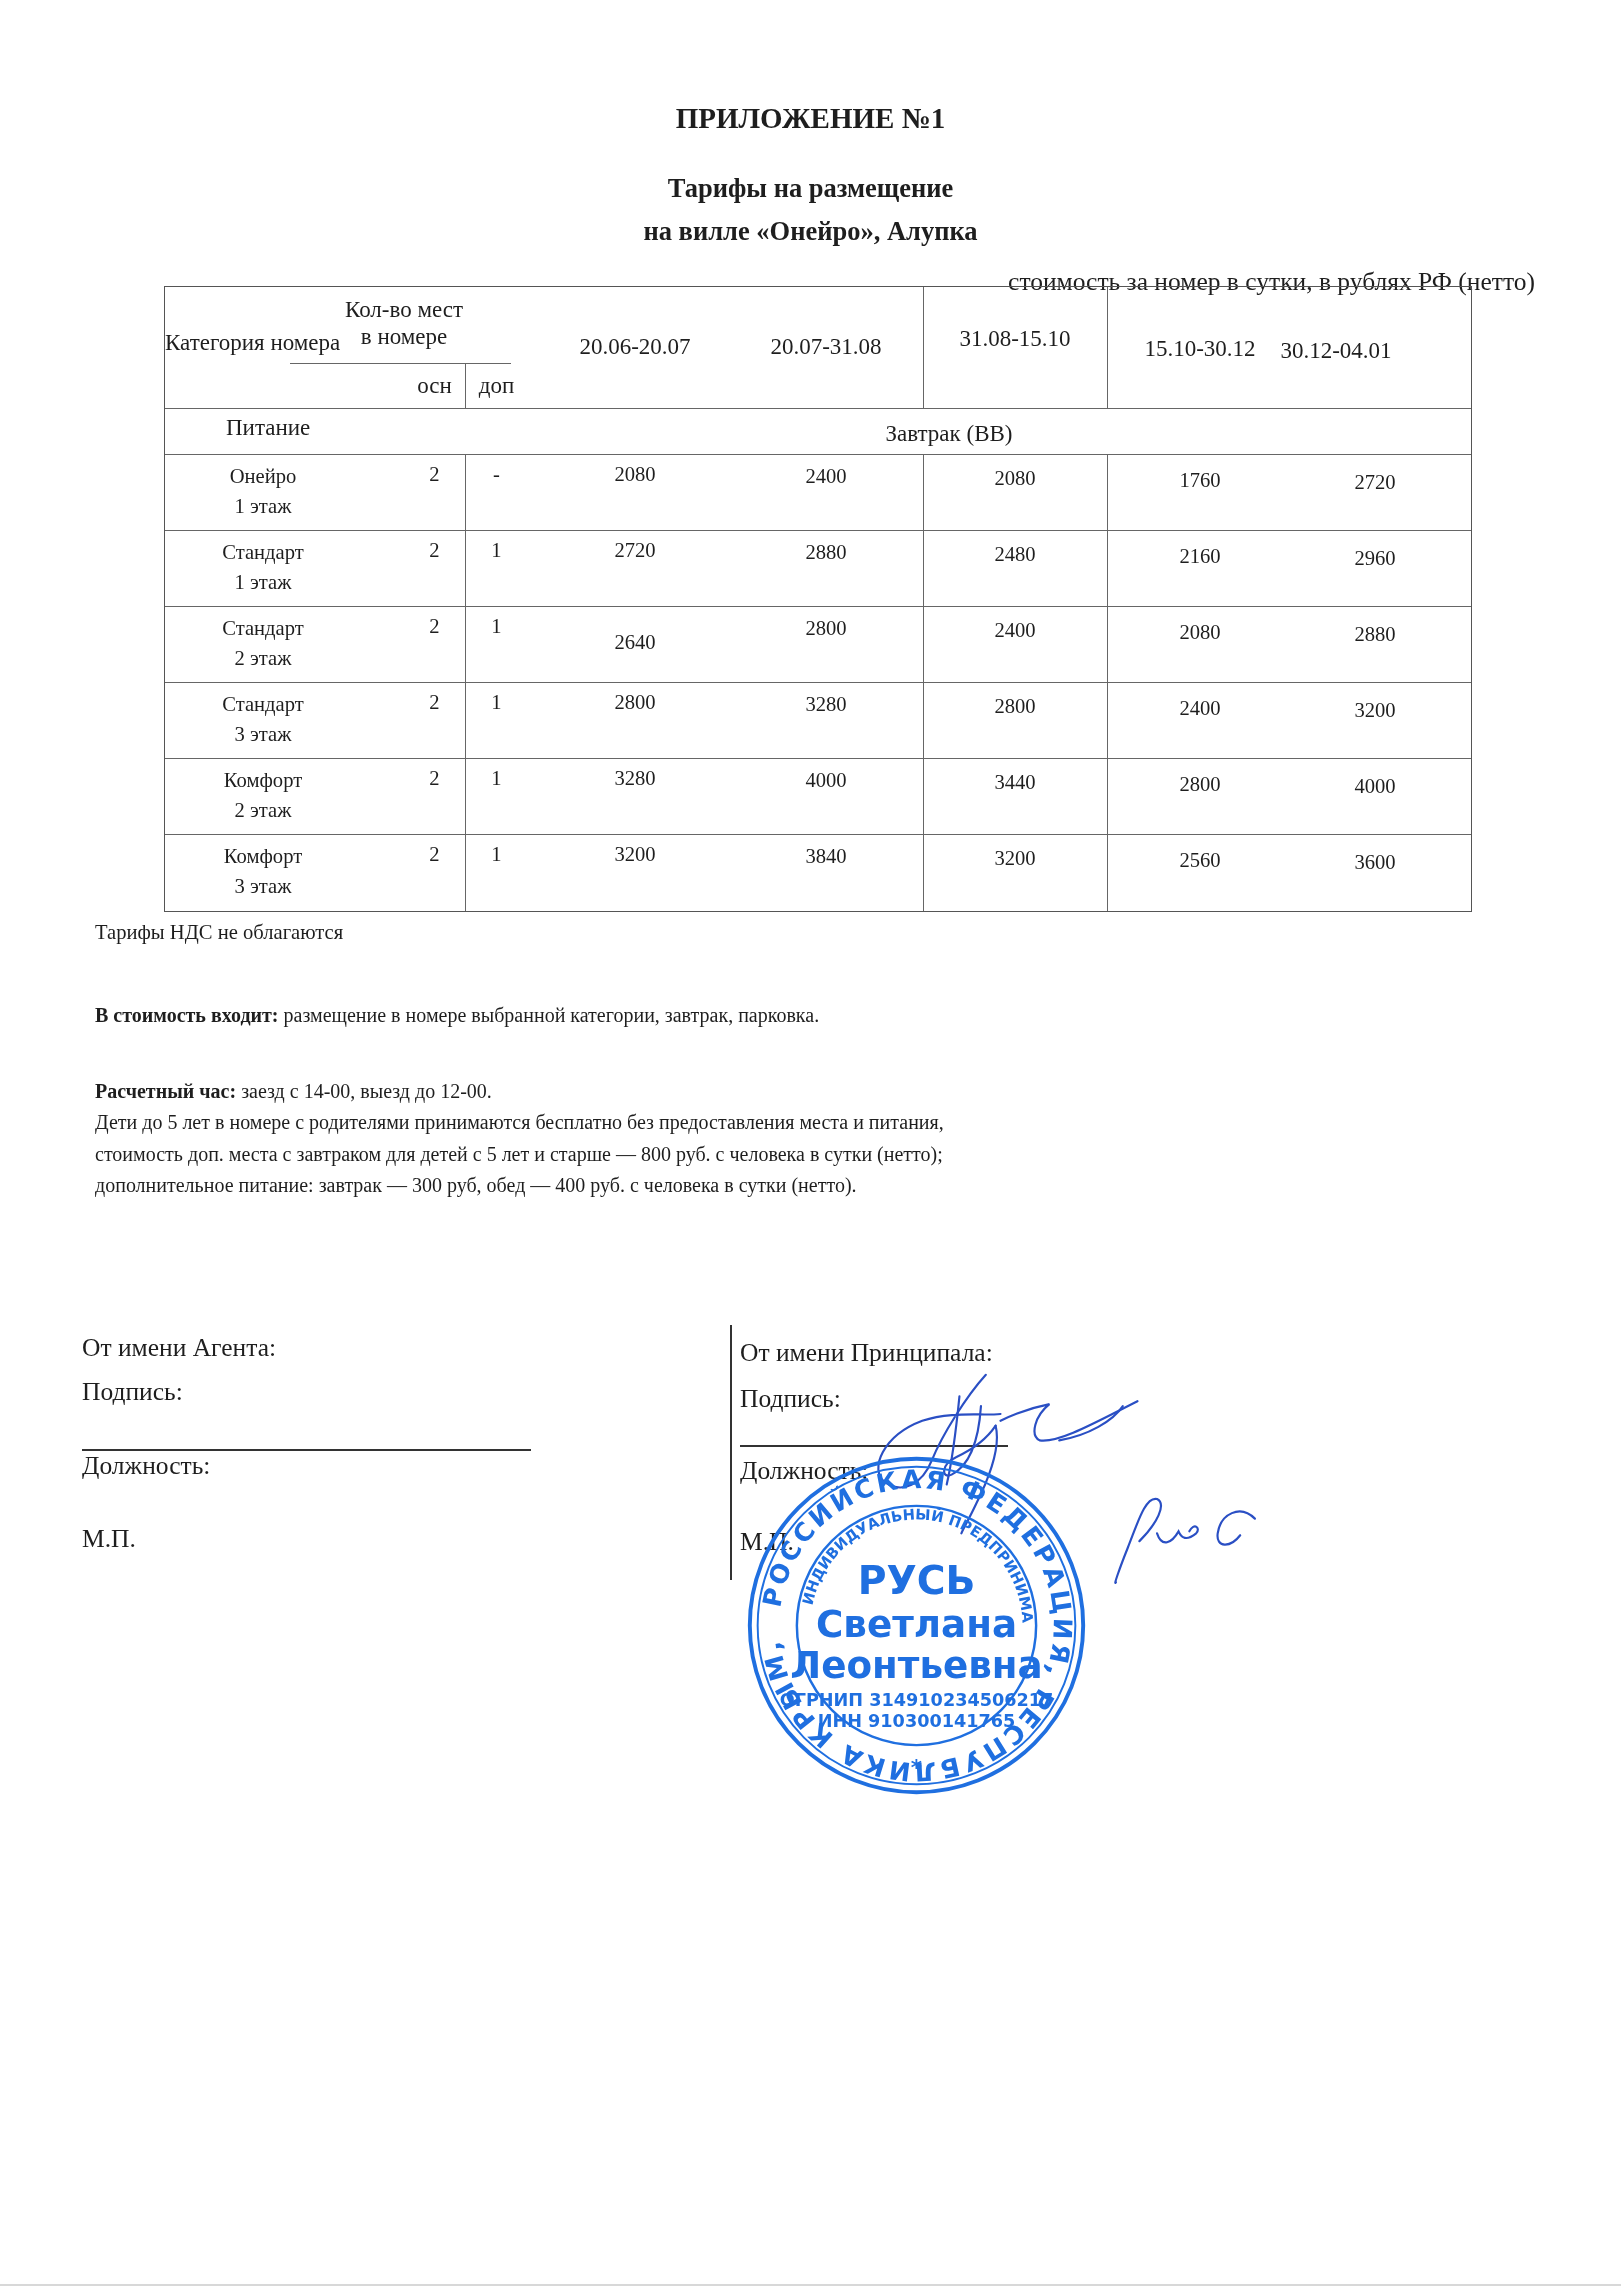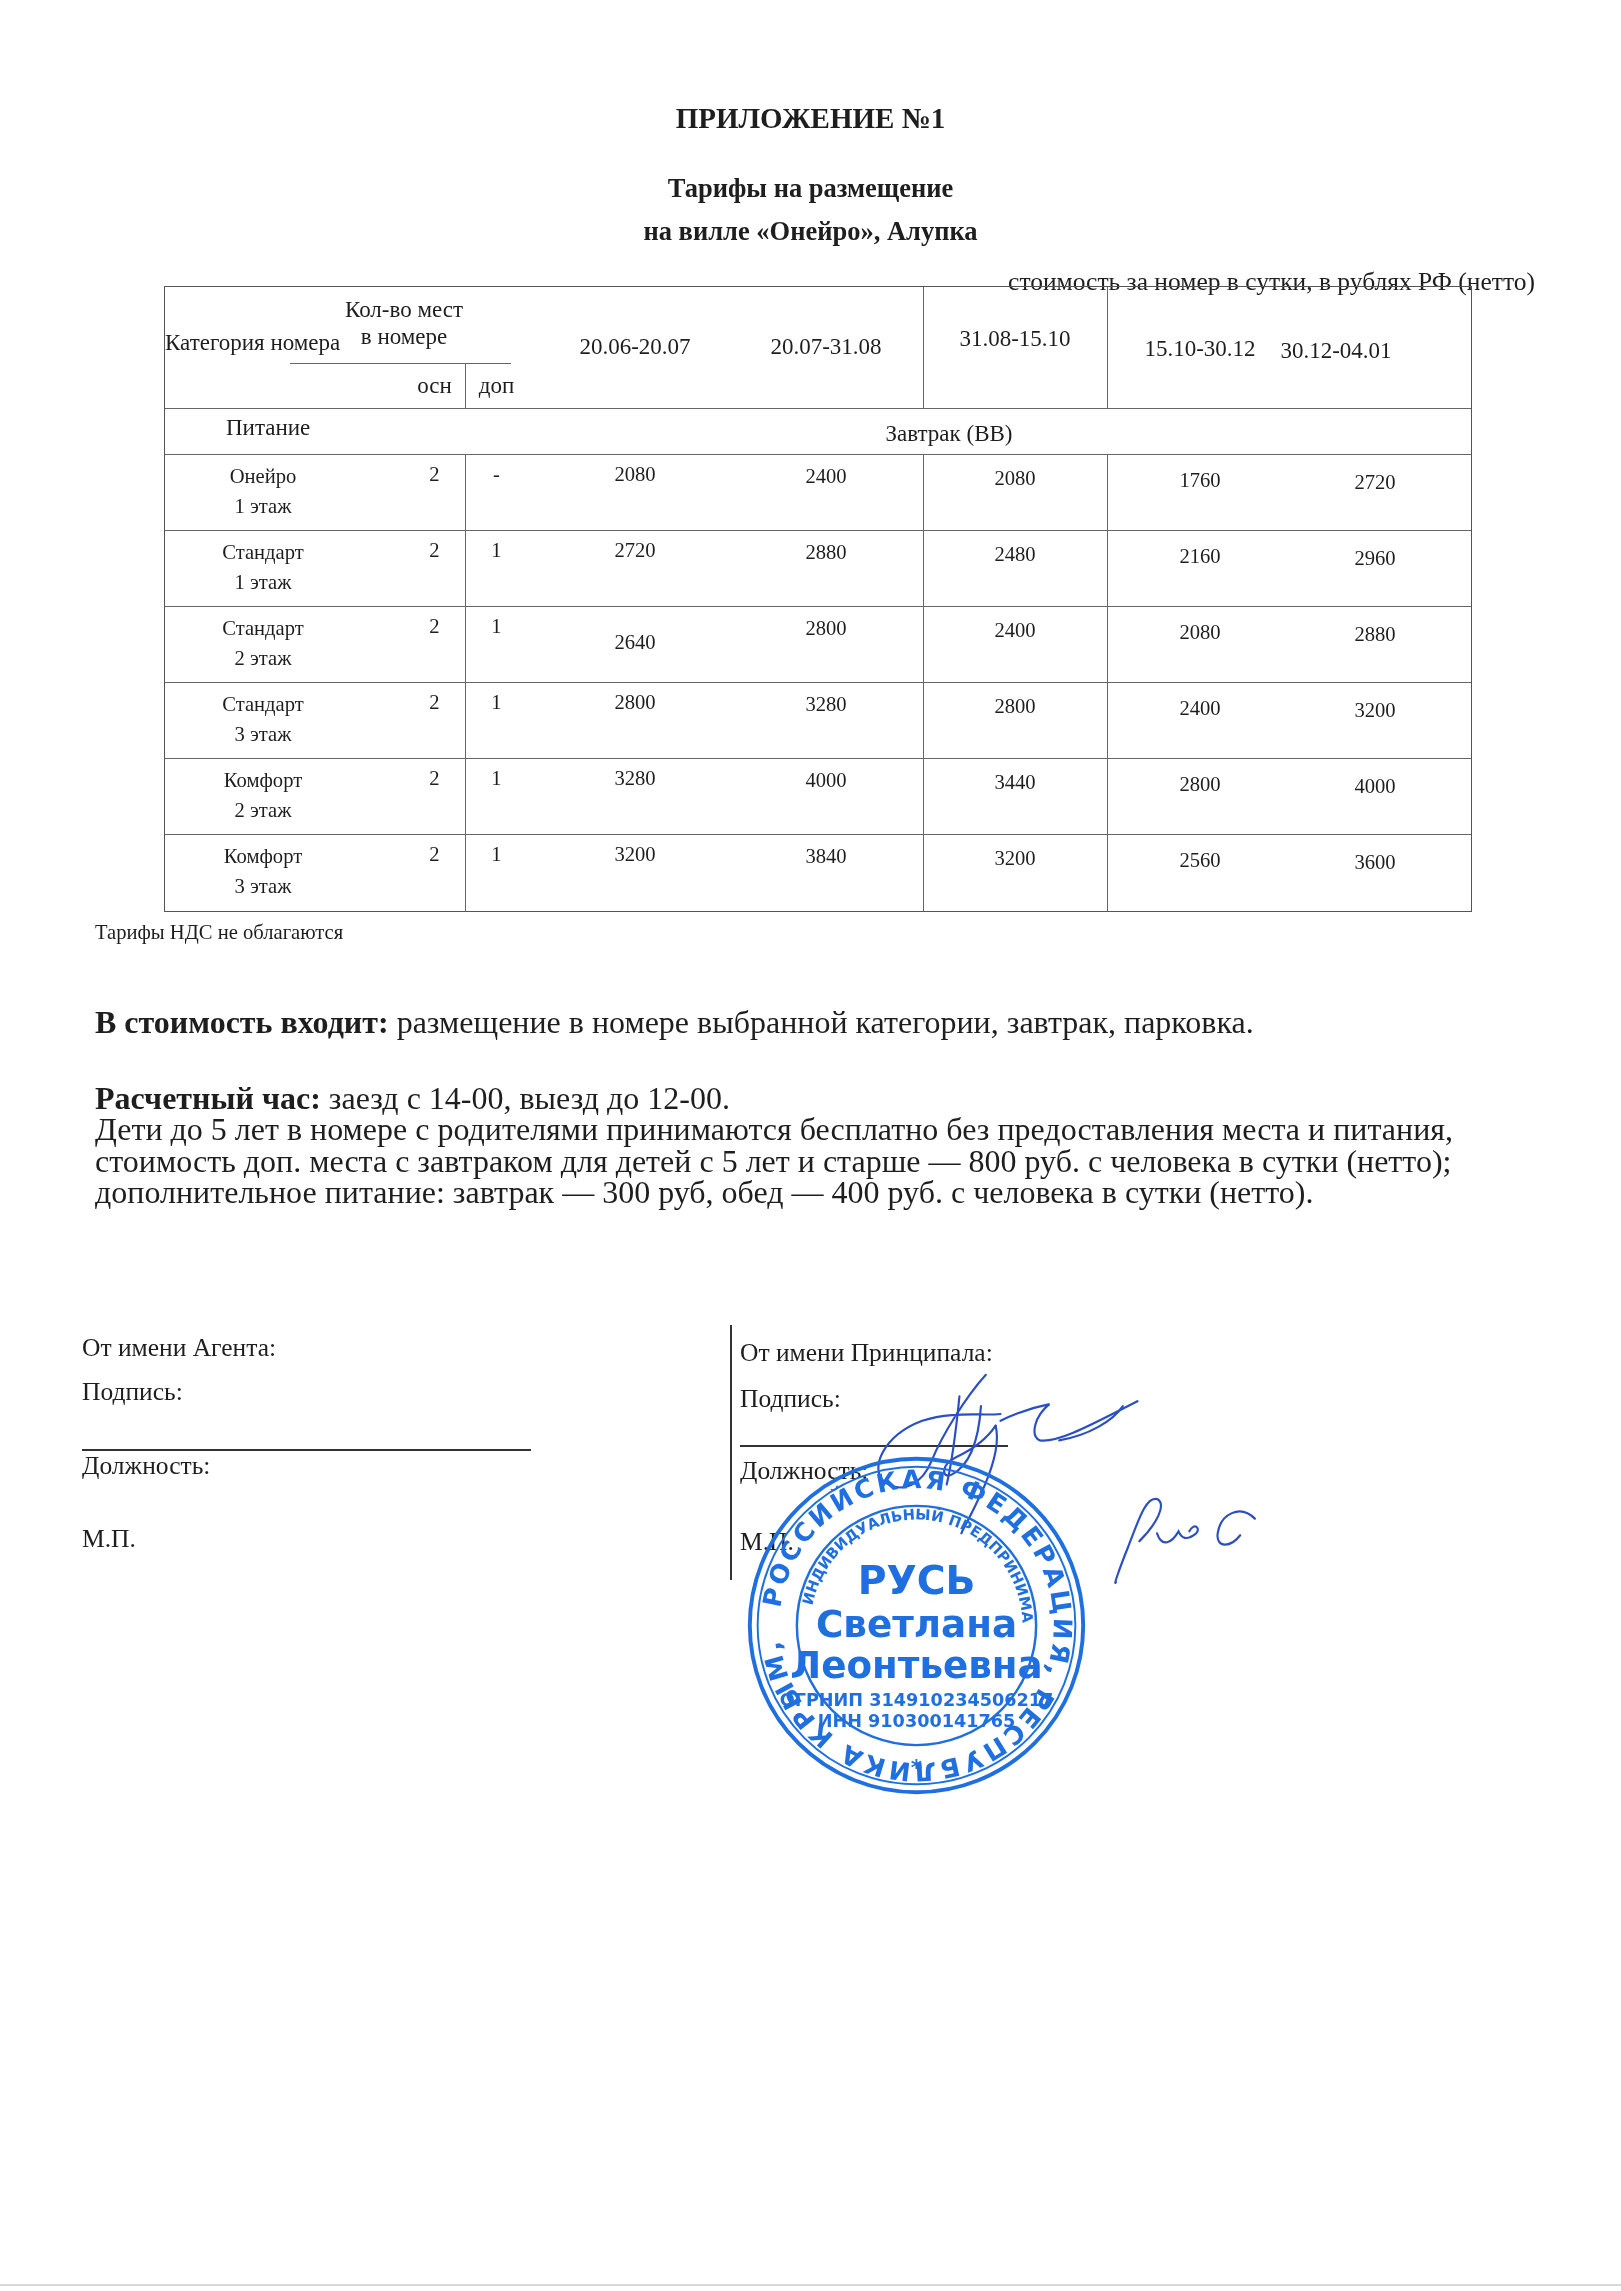--- a/index.html
+++ b/index.html
@@ -18,21 +18,21 @@
   .hdr { height:122px; }
   .meal { height:46px; }
   .drow { height:76px; }
   .vline { position:absolute; top:0; bottom:0; border-left:1.5px solid #666; }
   .cell { position:absolute; font-size:20.6px; text-align:center; white-space:nowrap; }
   .hcell { font-size:23px; }
   .cat-name { line-height:30px; }
   .subline { position:absolute; border-top:1.5px solid #666; }
 
   .foot { left:95px; top:921px; font-size:20.6px; }
-  .para { left:95px; font-size:32px; }
+  .para { left:95px; font-size:20px; }
   .para b { font-weight:bold; }
 
   .sig { font-size:25.5px; }
   .sigline { position:absolute; border-top:2px solid #333; }
   .divider { position:absolute; left:730px; top:1325px; height:255px; border-left:2px solid #333; }
   .stamp { position:absolute; left:740px; top:1449px; width:353px; height:353px; }
   .handsig { position:absolute; }
   .scanline { position:absolute; left:0; width:1621px; top:2284px; border-top:2px solid #d8d8d8; }
 </style>
 </head>

